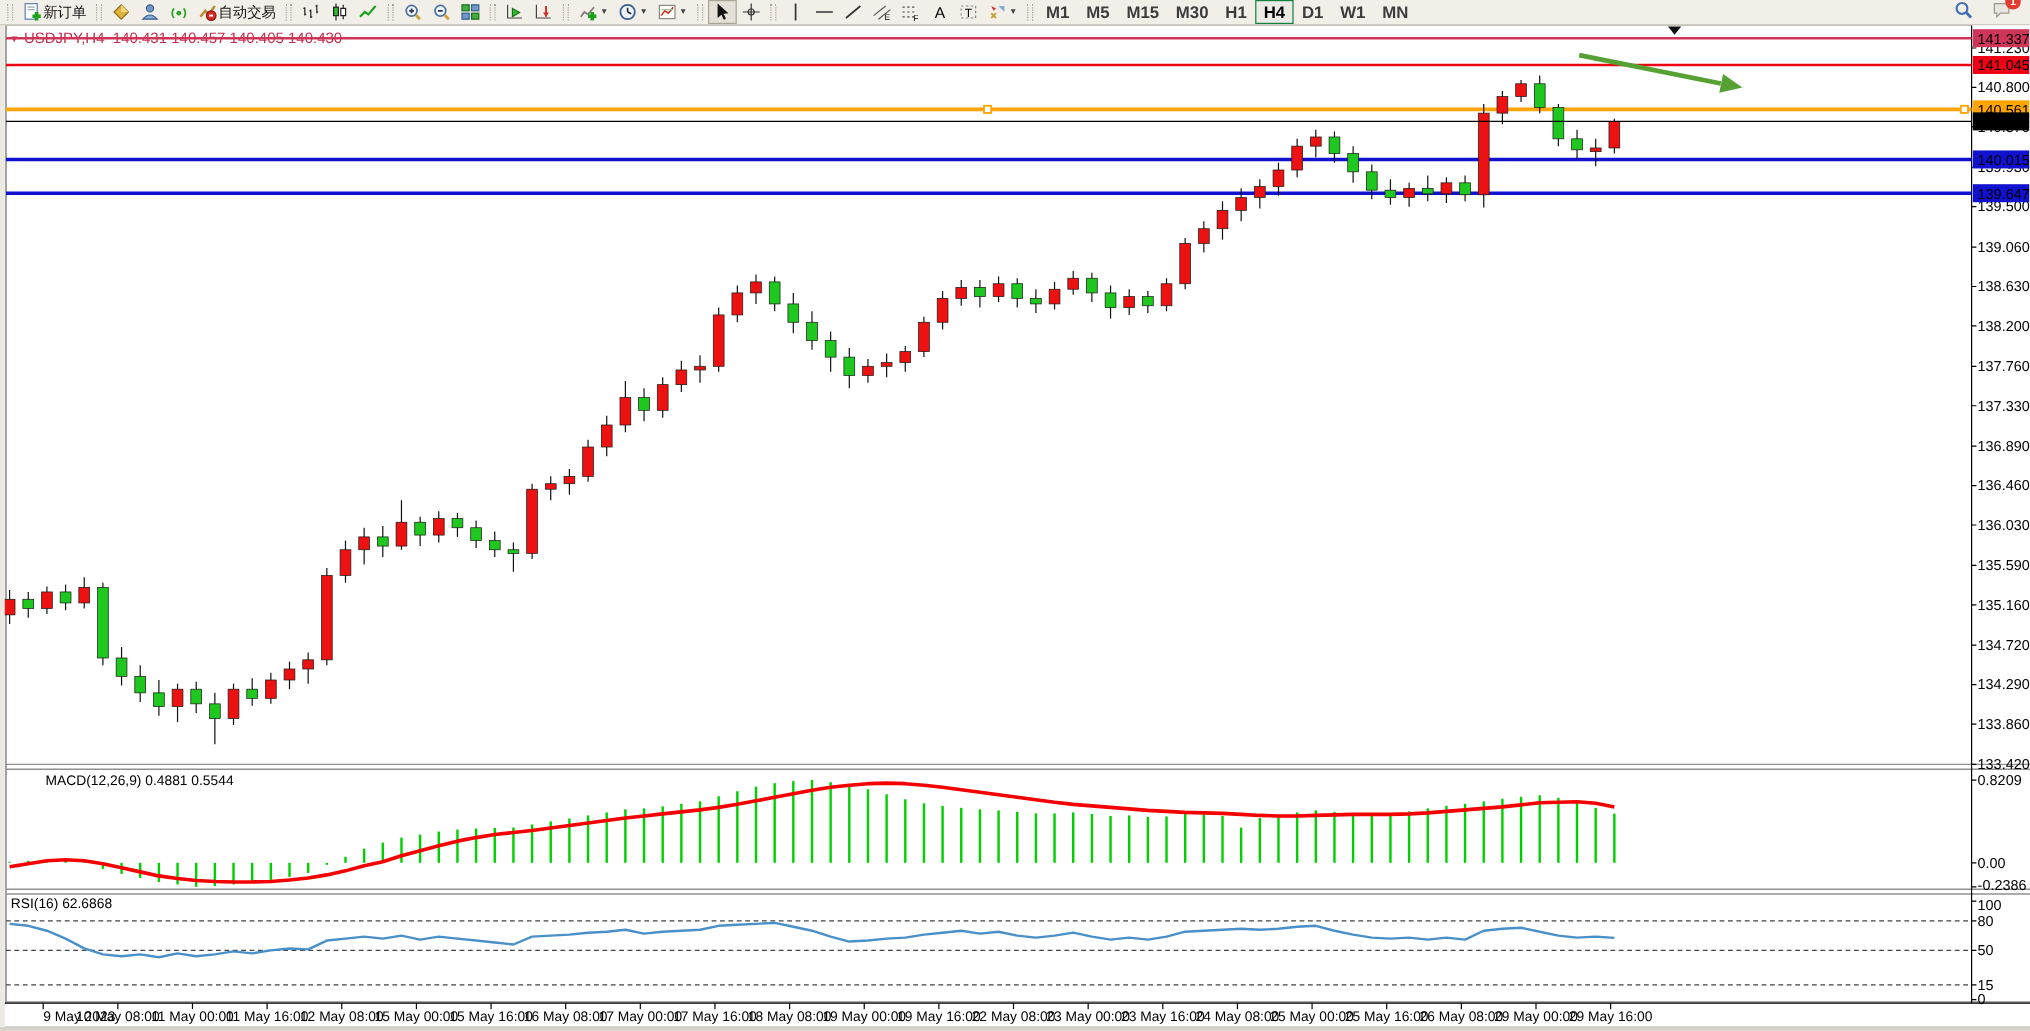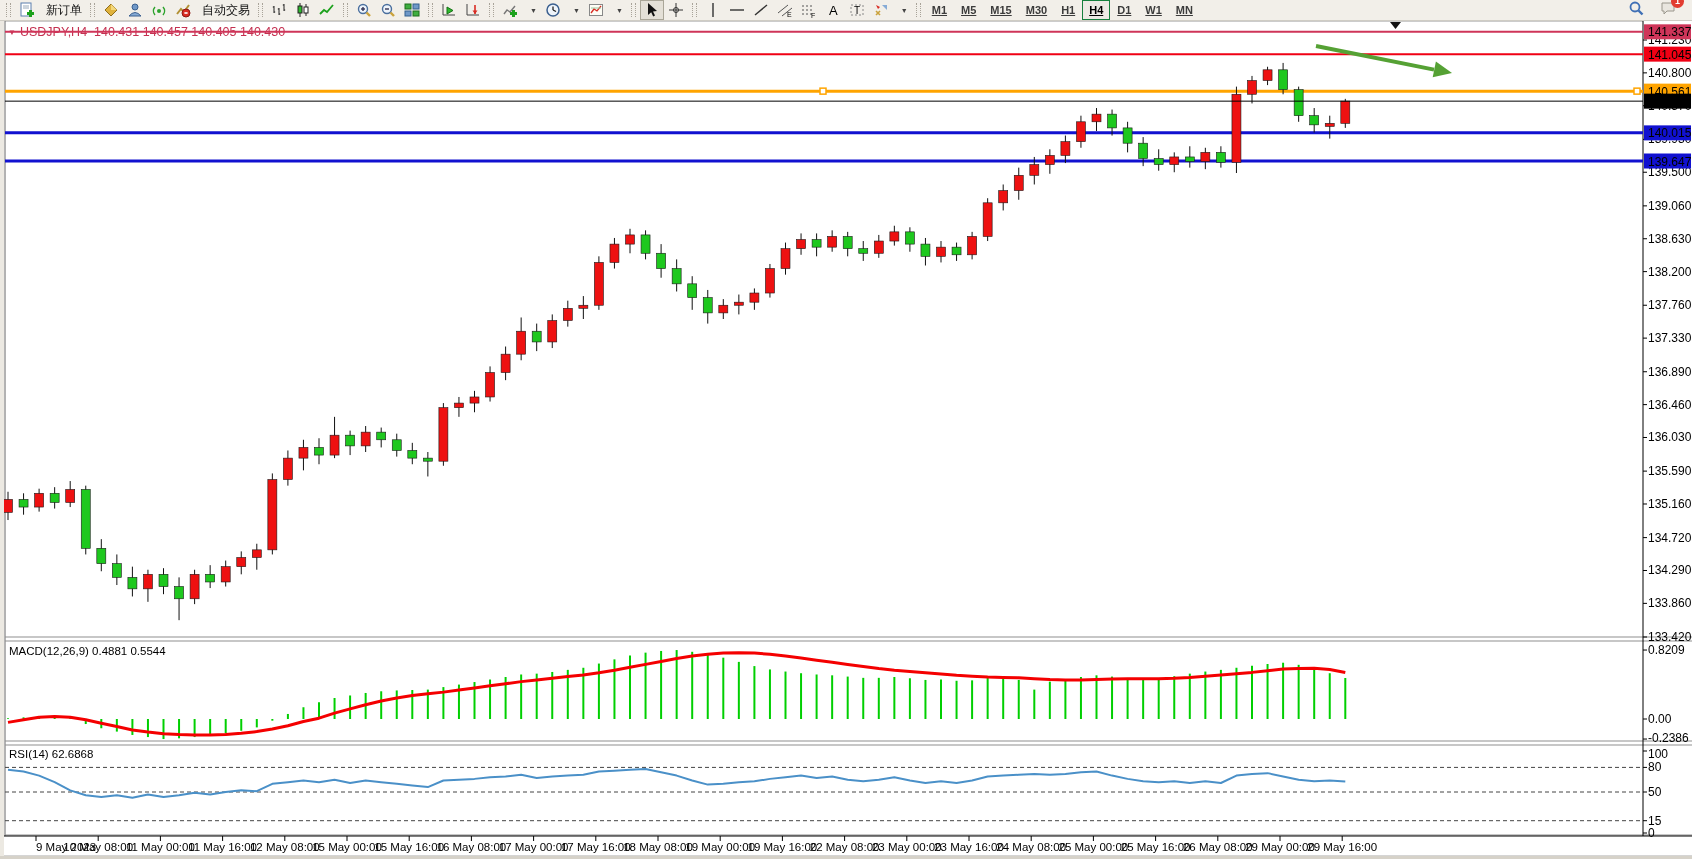--- a/index.html
+++ b/index.html
@@ -1,33 +1,33 @@
 <!DOCTYPE html>
 <html><head>
 <meta charset="utf-8">
 <style>
   html,body{margin:0;padding:0;background:#fff;}
   body{width:1692px;height:859px;overflow:hidden;font-family:"Liberation Sans",sans-serif;}
   #app{position:relative;width:1692px;height:859px;background:#fff;}
   .toolbar{position:absolute;top:0;left:0;right:0;height:20px;background:#f2efe9;border-bottom:1px solid #cfccc4;display:flex;align-items:center;z-index:10;padding-left:2px;}
   .grip{width:3px;height:14px;border-left:1px dotted #a8a399;border-right:1px dotted #a8a399;margin:0 4px;}
-  .tb-btn{height:18px;display:flex;align-items:center;gap:11px;padding:0 3px;cursor:default;border:1px solid transparent;}
+  .tb-btn{height:18px;display:flex;align-items:center;gap:1px;padding:0 3px;cursor:default;border:1px solid transparent;}
   .tb-btn.active{background:#e4e0d7;border:1px solid #aaa698;}
   .tb-btn .lbl{font-size:12px;color:#111;white-space:nowrap;}
   .caret{font-size:7px;color:#444;margin-left:1px;}
-  .tf-btn{height:18px;display:flex;align-items:center;padding:0 6px;font-size:11px;font-weight:700;color:#3c3c3c;border:1px solid transparent;text-decoration:underline;}
+  .tf-btn{height:18px;display:flex;align-items:center;padding:0 6px;font-size:14px;font-weight:700;color:#3c3c3c;border:1px solid transparent;}
   .tf-btn.active{background:#eceae4;border:1px solid #15803d;color:#000;}
   .toolbar-right{margin-left:auto;display:flex;align-items:center;gap:16px;padding-right:16px;}
   .chat-wrap{position:relative;}
   .badge{position:absolute;top:-5px;right:-8px;background:#e23c30;color:#fff;border-radius:50%;width:13px;height:13px;font-size:9px;line-height:13px;text-align:center;font-weight:bold;}
   .chart-surface{position:absolute;left:5px;top:21px;width:1638px;height:834px;z-index:1;}
   .chart-title{position:absolute;left:8px;top:25px;z-index:4;font-size:12.5px;color:#c43050;white-space:pre;display:flex;align-items:center;gap:4px;}
   .chart-title .tri{font-size:8px;color:#c43050;}
   .panel-label{position:absolute;left:9px;z-index:4;font-size:11.5px;color:#000;white-space:pre;}
-  #macd-label{top:645px;}
+  #macd-label{top:645px;margin-left:29px;}
   #rsi-label{top:748px;}
   svg#plot{position:absolute;top:0;left:0;z-index:5;pointer-events:none;}
   svg text{font-family:"Liberation Sans",sans-serif;fill:#000;}
   .status-bar{position:absolute;left:0;right:0;bottom:0;height:3px;background:#d6d2c9;z-index:7;}
   .win-edge{position:absolute;left:0;top:20px;bottom:0;width:4px;background:#ece9e2;z-index:6;}
 </style>
 </head>
 <body>
 
 <div id="app">
@@ -233,21 +233,21 @@
           </svg></div>
         <div class="chat-wrap"><svg width="16" height="16" viewBox="0 0 16 16">
             <path d="M2,3 h12 v8 h-7 l-3,3 v-3 h-2 z" fill="#e9e6df" stroke="#9a968c"></path>
           </svg><span class="badge">1</span></div>
       </div>
     </div>
   <div class="win-edge"></div>
   <div class="chart-surface"></div>
   <div class="chart-title"><span class="tri">▼</span><span>USDJPY,H4  140.431 140.457 140.405 140.430</span></div>
   <div class="panel-label" id="macd-label">MACD(12,26,9) 0.4881 0.5544</div>
-  <div class="panel-label" id="rsi-label">RSI(14) 62.6868</div>
+  <div class="panel-label" id="rsi-label">RSI(16) 62.6868</div>
   <svg id="plot" width="1692" height="859">
       <g>
         <line x1="5" y1="21" x2="1643" y2="21" stroke="#999" stroke-width="1"></line>
         <line x1="5" y1="21" x2="5" y2="836" stroke="#666" stroke-width="1"></line>
         <line x1="5" y1="637" x2="1692" y2="637" stroke="#909090" stroke-width="1.2"></line>
         <line x1="5" y1="641" x2="1692" y2="641" stroke="#909090" stroke-width="1.2"></line>
         <line x1="5" y1="741" x2="1692" y2="741" stroke="#909090" stroke-width="1.2"></line>
         <line x1="5" y1="745" x2="1692" y2="745" stroke="#909090" stroke-width="1.2"></line>
         <line x1="5" y1="835" x2="1692" y2="835" stroke="#909090" stroke-width="1.2"></line>
         <line x1="1643" y1="21" x2="1643" y2="836" stroke="#000" stroke-width="1"></line>

